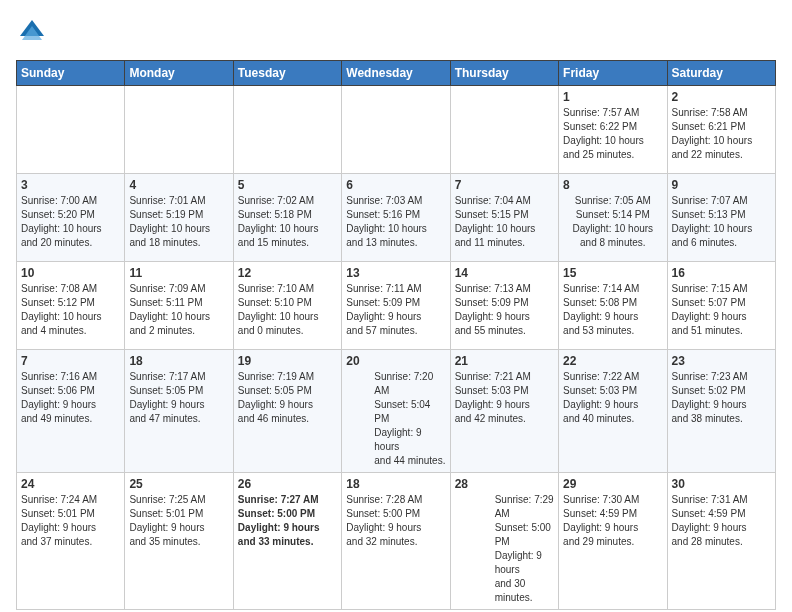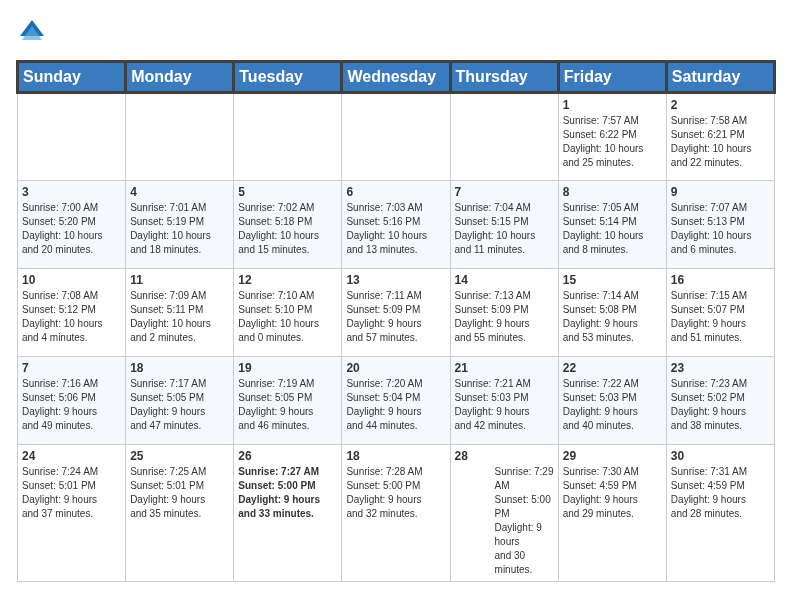--- a/index.html
+++ b/index.html
@@ -53,25 +53,25 @@
       color: #555;
     }
     .calendar {
       width: 100%;
       border-collapse: collapse;
       table-layout: fixed;
     }
     .calendar th {
       background-color: #3a7abf;
       color: #fff;
-      font-size: 16px;
+      font-size: 12px;
       font-weight: bold;
       padding: 5px 4px;
       text-align: left;
-      border: 3px solid #404040;
+      border: 1px solid #404040;
     }
     .calendar td {
       border: 1px solid #ccc;
       vertical-align: top;
       padding: 4px;
       height: 88px;
       background: #fff;
       font-size: 10.5px;
       color: #333;
     }
@@ -178,21 +178,21 @@
         </td>
         <td>
           <span class="day-num">7</span>
           <div class="day-info" style="white-space: pre-line;">Sunrise: 7:04 AM
 Sunset: 5:15 PM
 Daylight: 10 hours
 and 11 minutes.</div>
         </td>
         <td>
           <span class="day-num">8</span>
-          <div class="day-info" style="white-space: pre-line;">Sunrise: 7:05 AM
+          <div class="day-info" style="white-space: pre-line; text-align: center;">Sunrise: 7:05 AM
 Sunset: 5:14 PM
 Daylight: 10 hours
 and 8 minutes.</div>
         </td>
         <td>
           <span class="day-num">9</span>
           <div class="day-info" style="white-space: pre-line;">Sunrise: 7:07 AM
 Sunset: 5:13 PM
 Daylight: 10 hours
 and 6 minutes.</div>
@@ -266,21 +266,21 @@
         </td>
         <td>
           <span class="day-num">19</span>
           <div class="day-info" style="white-space: pre-line;">Sunrise: 7:19 AM
 Sunset: 5:05 PM
 Daylight: 9 hours
 and 46 minutes.</div>
         </td>
         <td>
           <span class="day-num">20</span>
-          <div class="day-info" style="white-space: pre-line;">Sunrise: 7:20 AM
+          <div class="day-info" style="white-space: pre-line; margin-left: 28px;">Sunrise: 7:20 AM
 Sunset: 5:04 PM
 Daylight: 9 hours
 and 44 minutes.</div>
         </td>
         <td>
           <span class="day-num">21</span>
           <div class="day-info" style="white-space: pre-line;">Sunrise: 7:21 AM
 Sunset: 5:03 PM
 Daylight: 9 hours
 and 42 minutes.</div>

